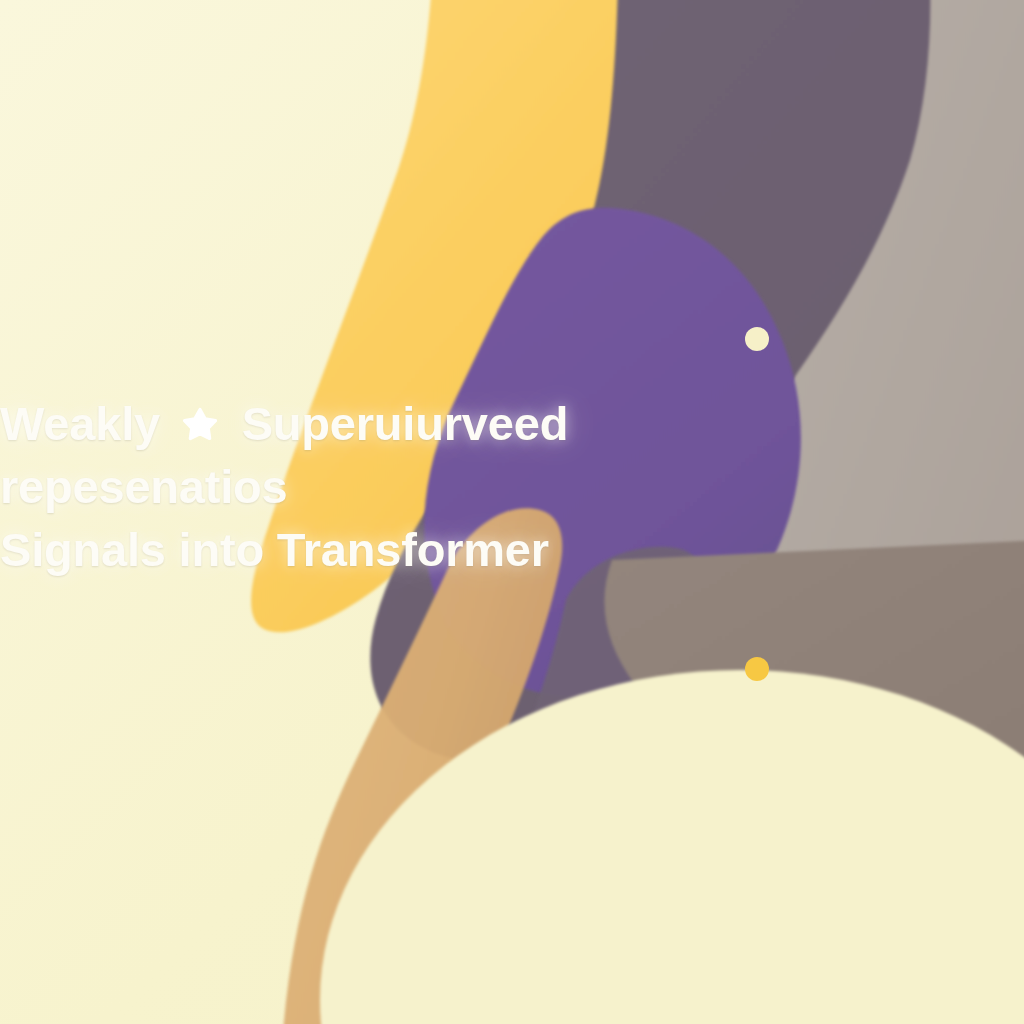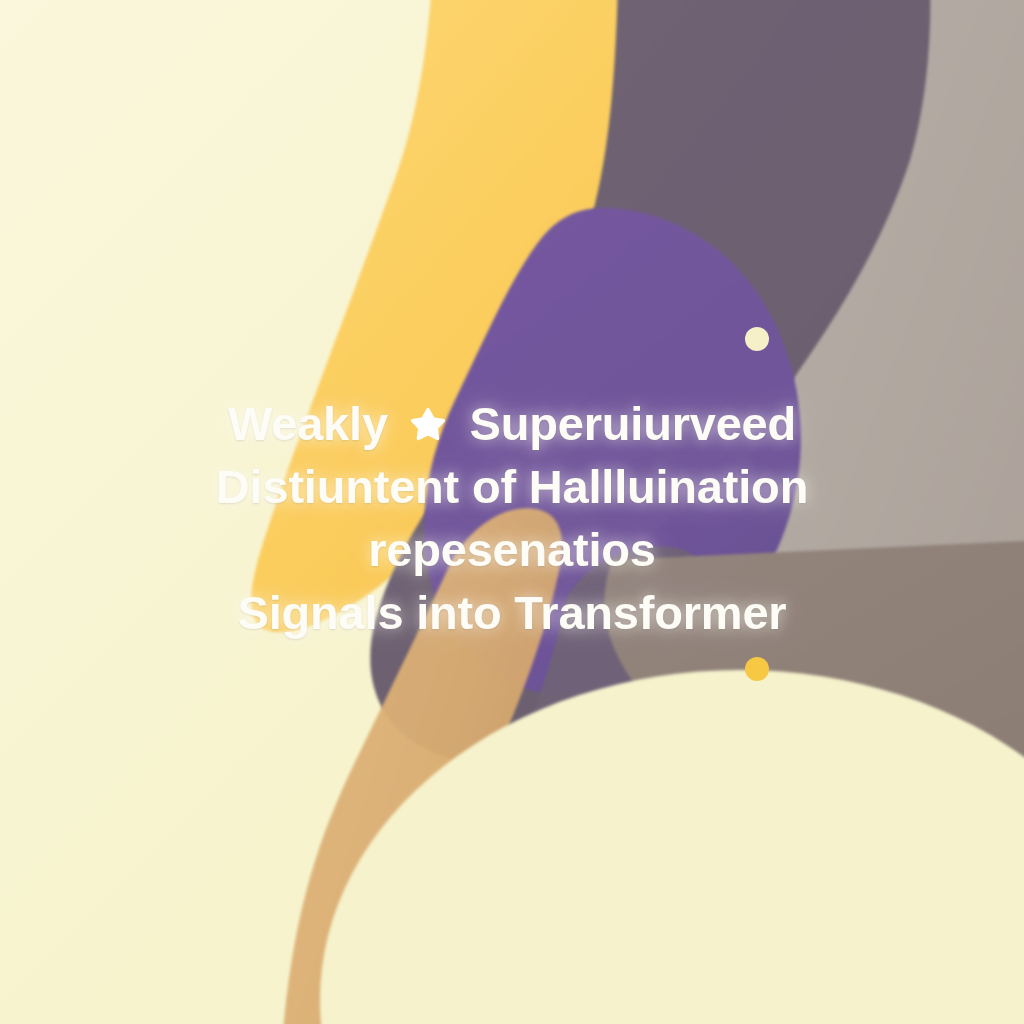--- a/index.html
+++ b/index.html
@@ -21,21 +21,21 @@
     width: 1024px;
     height: 1024px;
     display: block;
   }
   #title-block {
     position: absolute;
     left: 0;
     right: 0;
     top: 392px;
     width: 1024px;
-    text-align: center;
+    text-align: left;
     z-index: 5;
     pointer-events: none;
   }
   .title-line {
     display: block;
     color: #fdfcf6;
     font-family: "Liberation Sans", sans-serif;
     font-weight: 700;
     font-size: 47px;
     line-height: 63px;
@@ -183,19 +183,18 @@
     <span class="title-line">
       <span>Weakly</span>
       <span class="star-icon">
         <svg width="38" height="38" viewBox="0 0 38 38" aria-hidden="true">
           <path fill="#ffffff" stroke="#ffffff" stroke-width="3.2" stroke-linejoin="round" d="M19 5.5 L24.2 14.7 L34.5 16.6 L27.3 24.2 L28.7 34.5 L19 29.9 L9.3 34.5 L10.7 24.2 L3.5 16.6 L13.8 14.7 Z"></path>
         </svg>
       </span>
       <span>Superuiurveed</span>
     </span>
 
-    <span class="title-line">Distiuntent of Hallluination</span>
     <span class="title-line">repesenatios</span>
     <span class="title-line">Signals into Transformer</span>
 
   </div>
 
 </div>
 
 </body></html>

